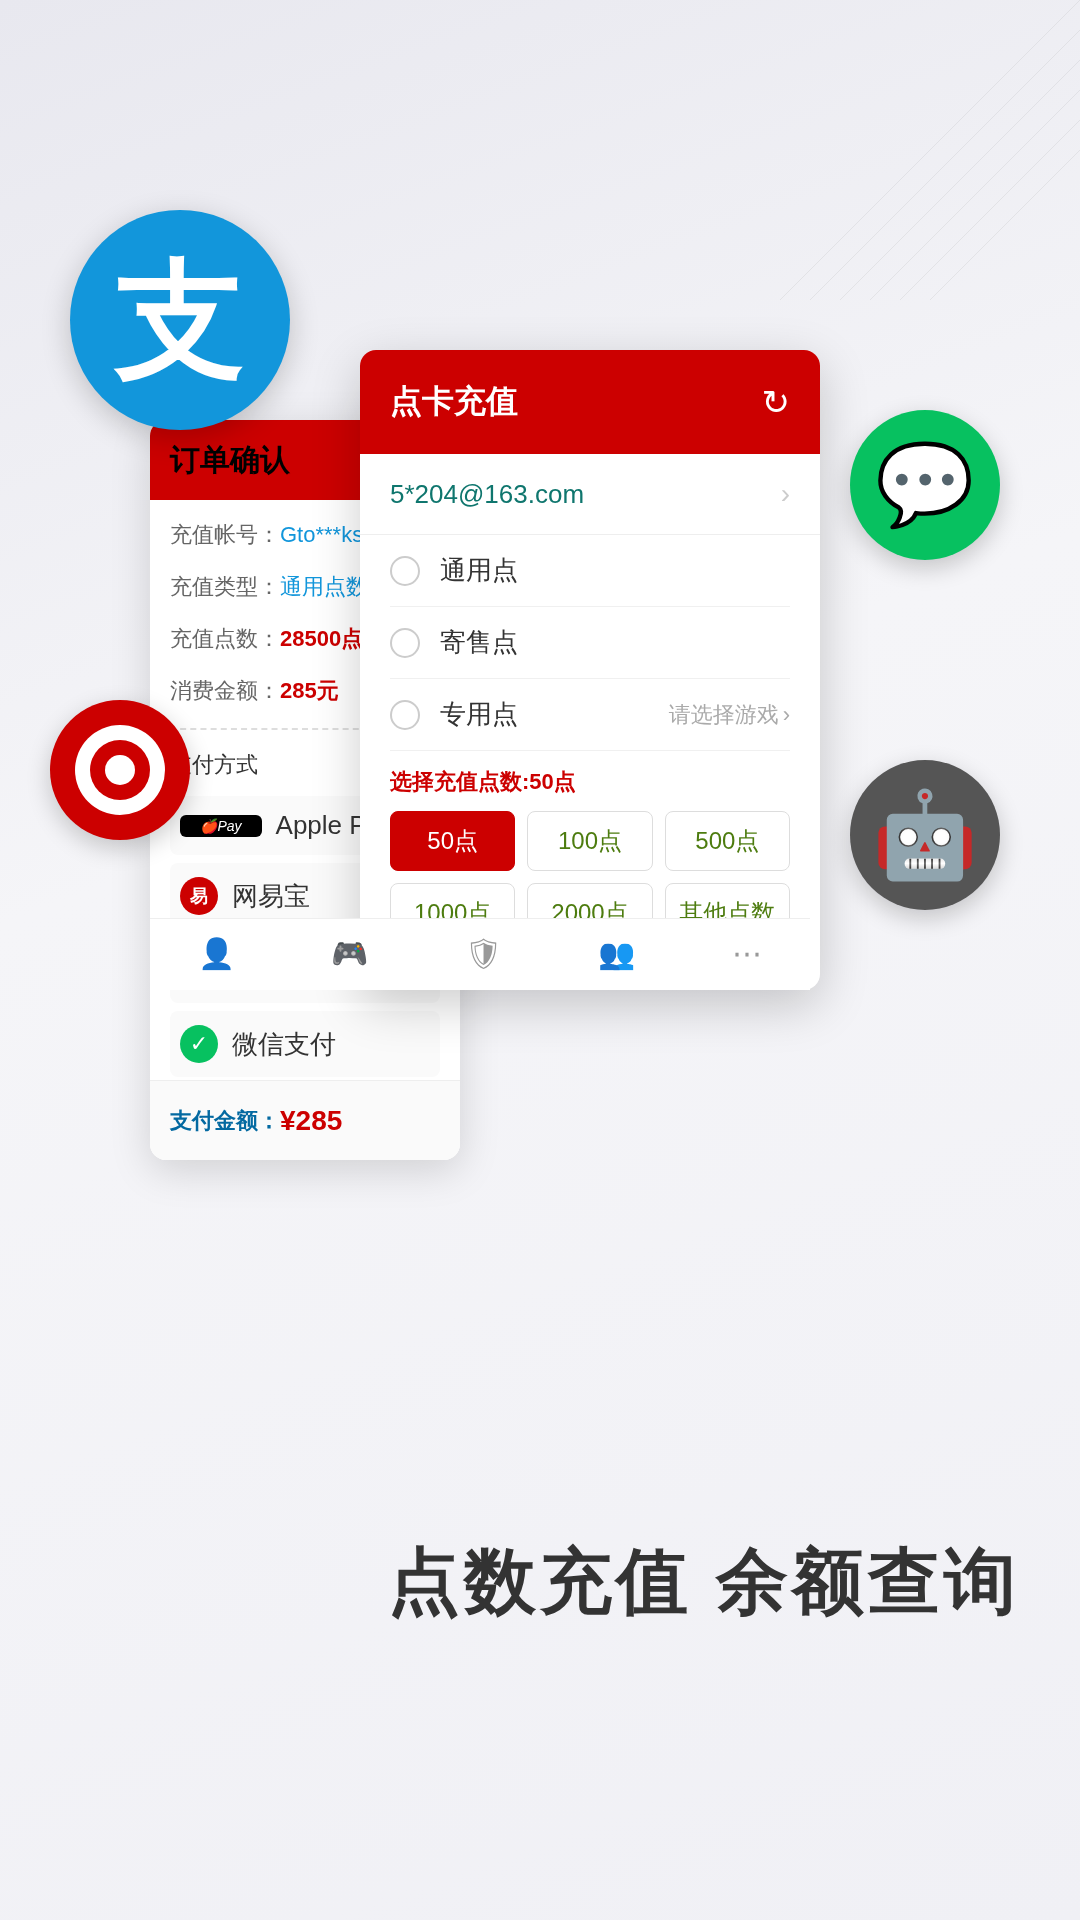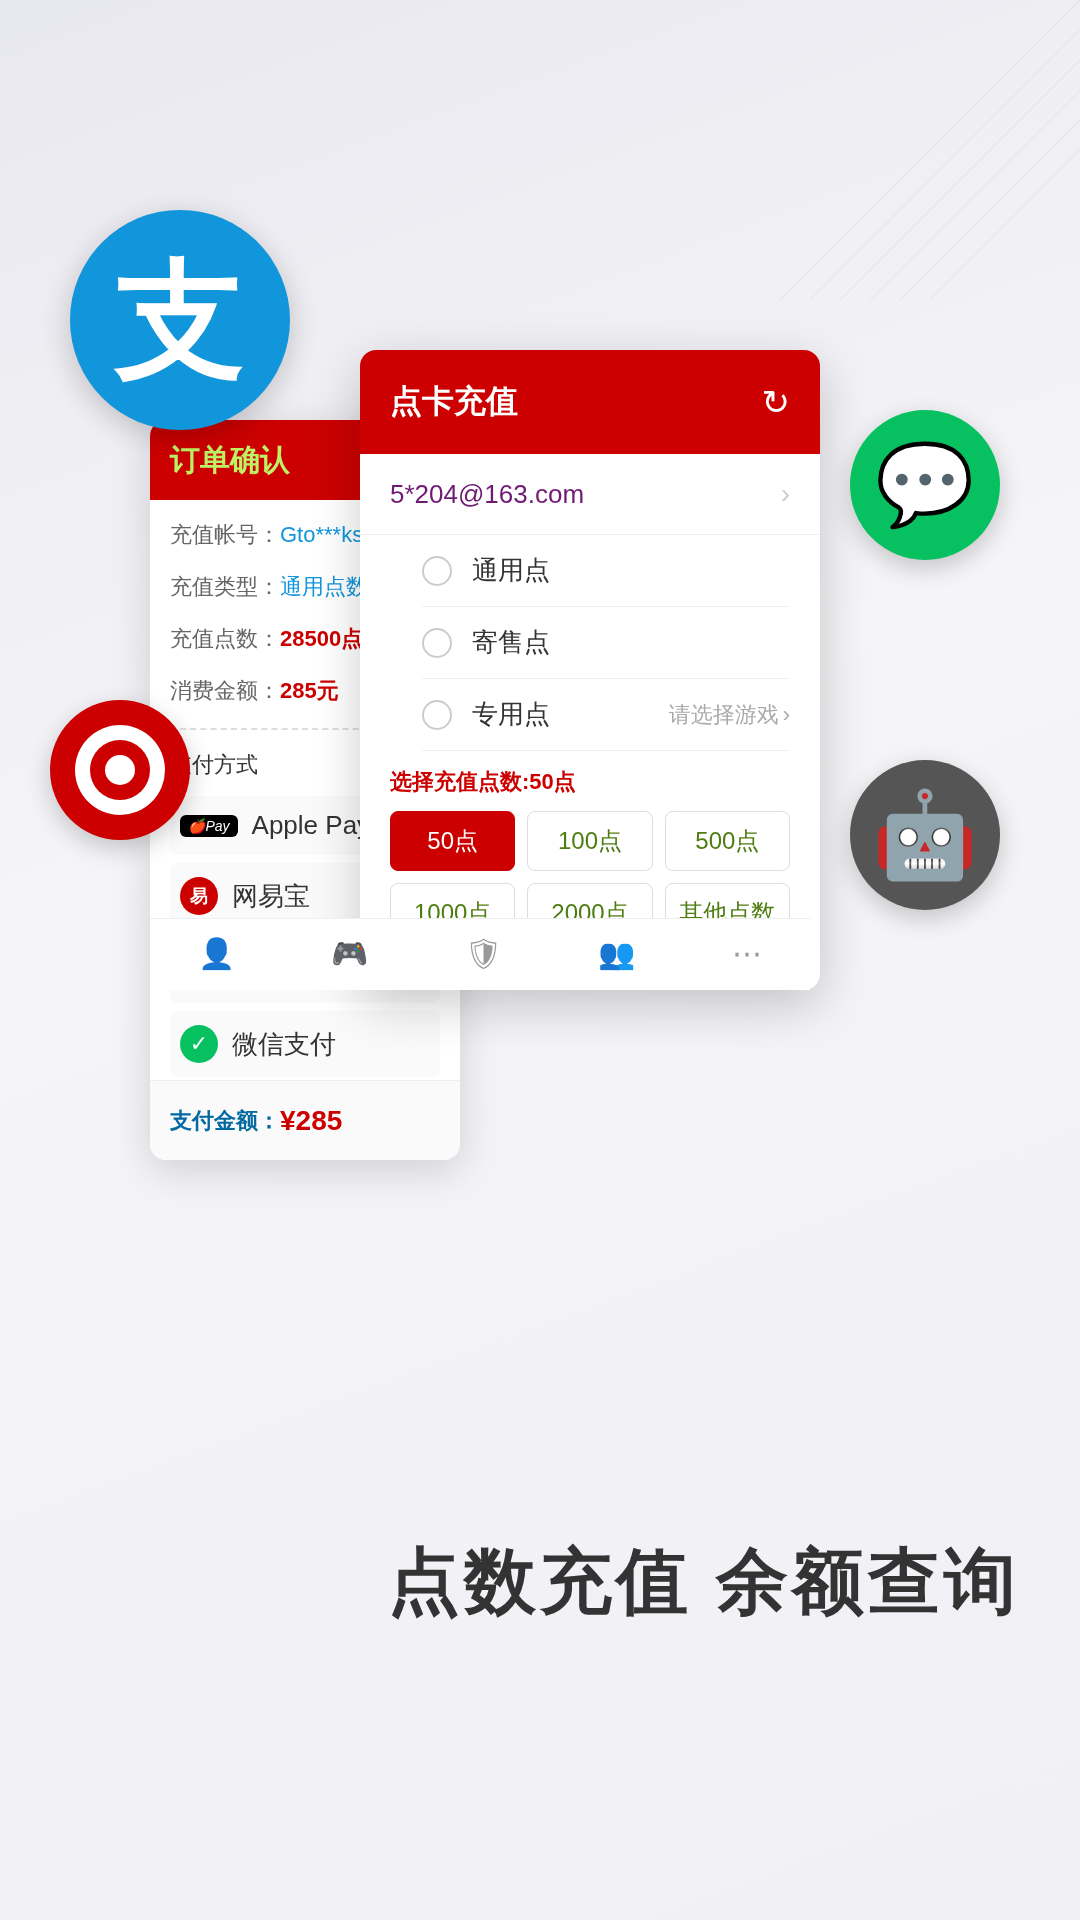--- a/index.html
+++ b/index.html
@@ -157,21 +157,21 @@
     }
 
     .left-card-header {
       background: #cc0000;
       height: 80px;
       display: flex;
       align-items: center;
       padding: 0 20px;
     }
     .left-card-header-text {
-      color: #bef264;
+      color: #000000;
       font-size: 30px;
       font-weight: bold;
     }
 
     .left-card-body {
       padding: 20px;
     }
 
     .order-row {
       display: flex;
@@ -253,21 +253,21 @@
       background: #12B7F5;
       font-size: 22px;
     }
     .payment-name {
       font-size: 26px;
       color: #333;
     }
     .apple-pay-box {
       background: black;
       border-radius: 6px;
-      padding: 3px 8px;
+      padding: 3px 20px;
       margin-right: 14px;
       display: flex;
       align-items: center;
     }
     .apple-pay-text {
       color: white;
       font-size: 14px;
       font-style: italic;
     }
 
@@ -327,30 +327,29 @@
 
     .email-row {
       display: flex;
       align-items: center;
       justify-content: space-between;
       padding: 24px 30px;
       border-bottom: 1px solid #eee;
     }
     .email-text {
       font-size: 26px;
-      color: #701a75;
+      color: #0f766e;
     }
     .chevron-right {
       color: #ccc;
       font-size: 28px;
     }
 
     .radio-options {
       padding: 0 30px;
-      margin-left: 32px;
     }
     .radio-row {
       display: flex;
       align-items: center;
       padding: 18px 0;
       border-bottom: 1px solid #f0f0f0;
     }
     .radio-circle {
       width: 30px;
       height: 30px;

